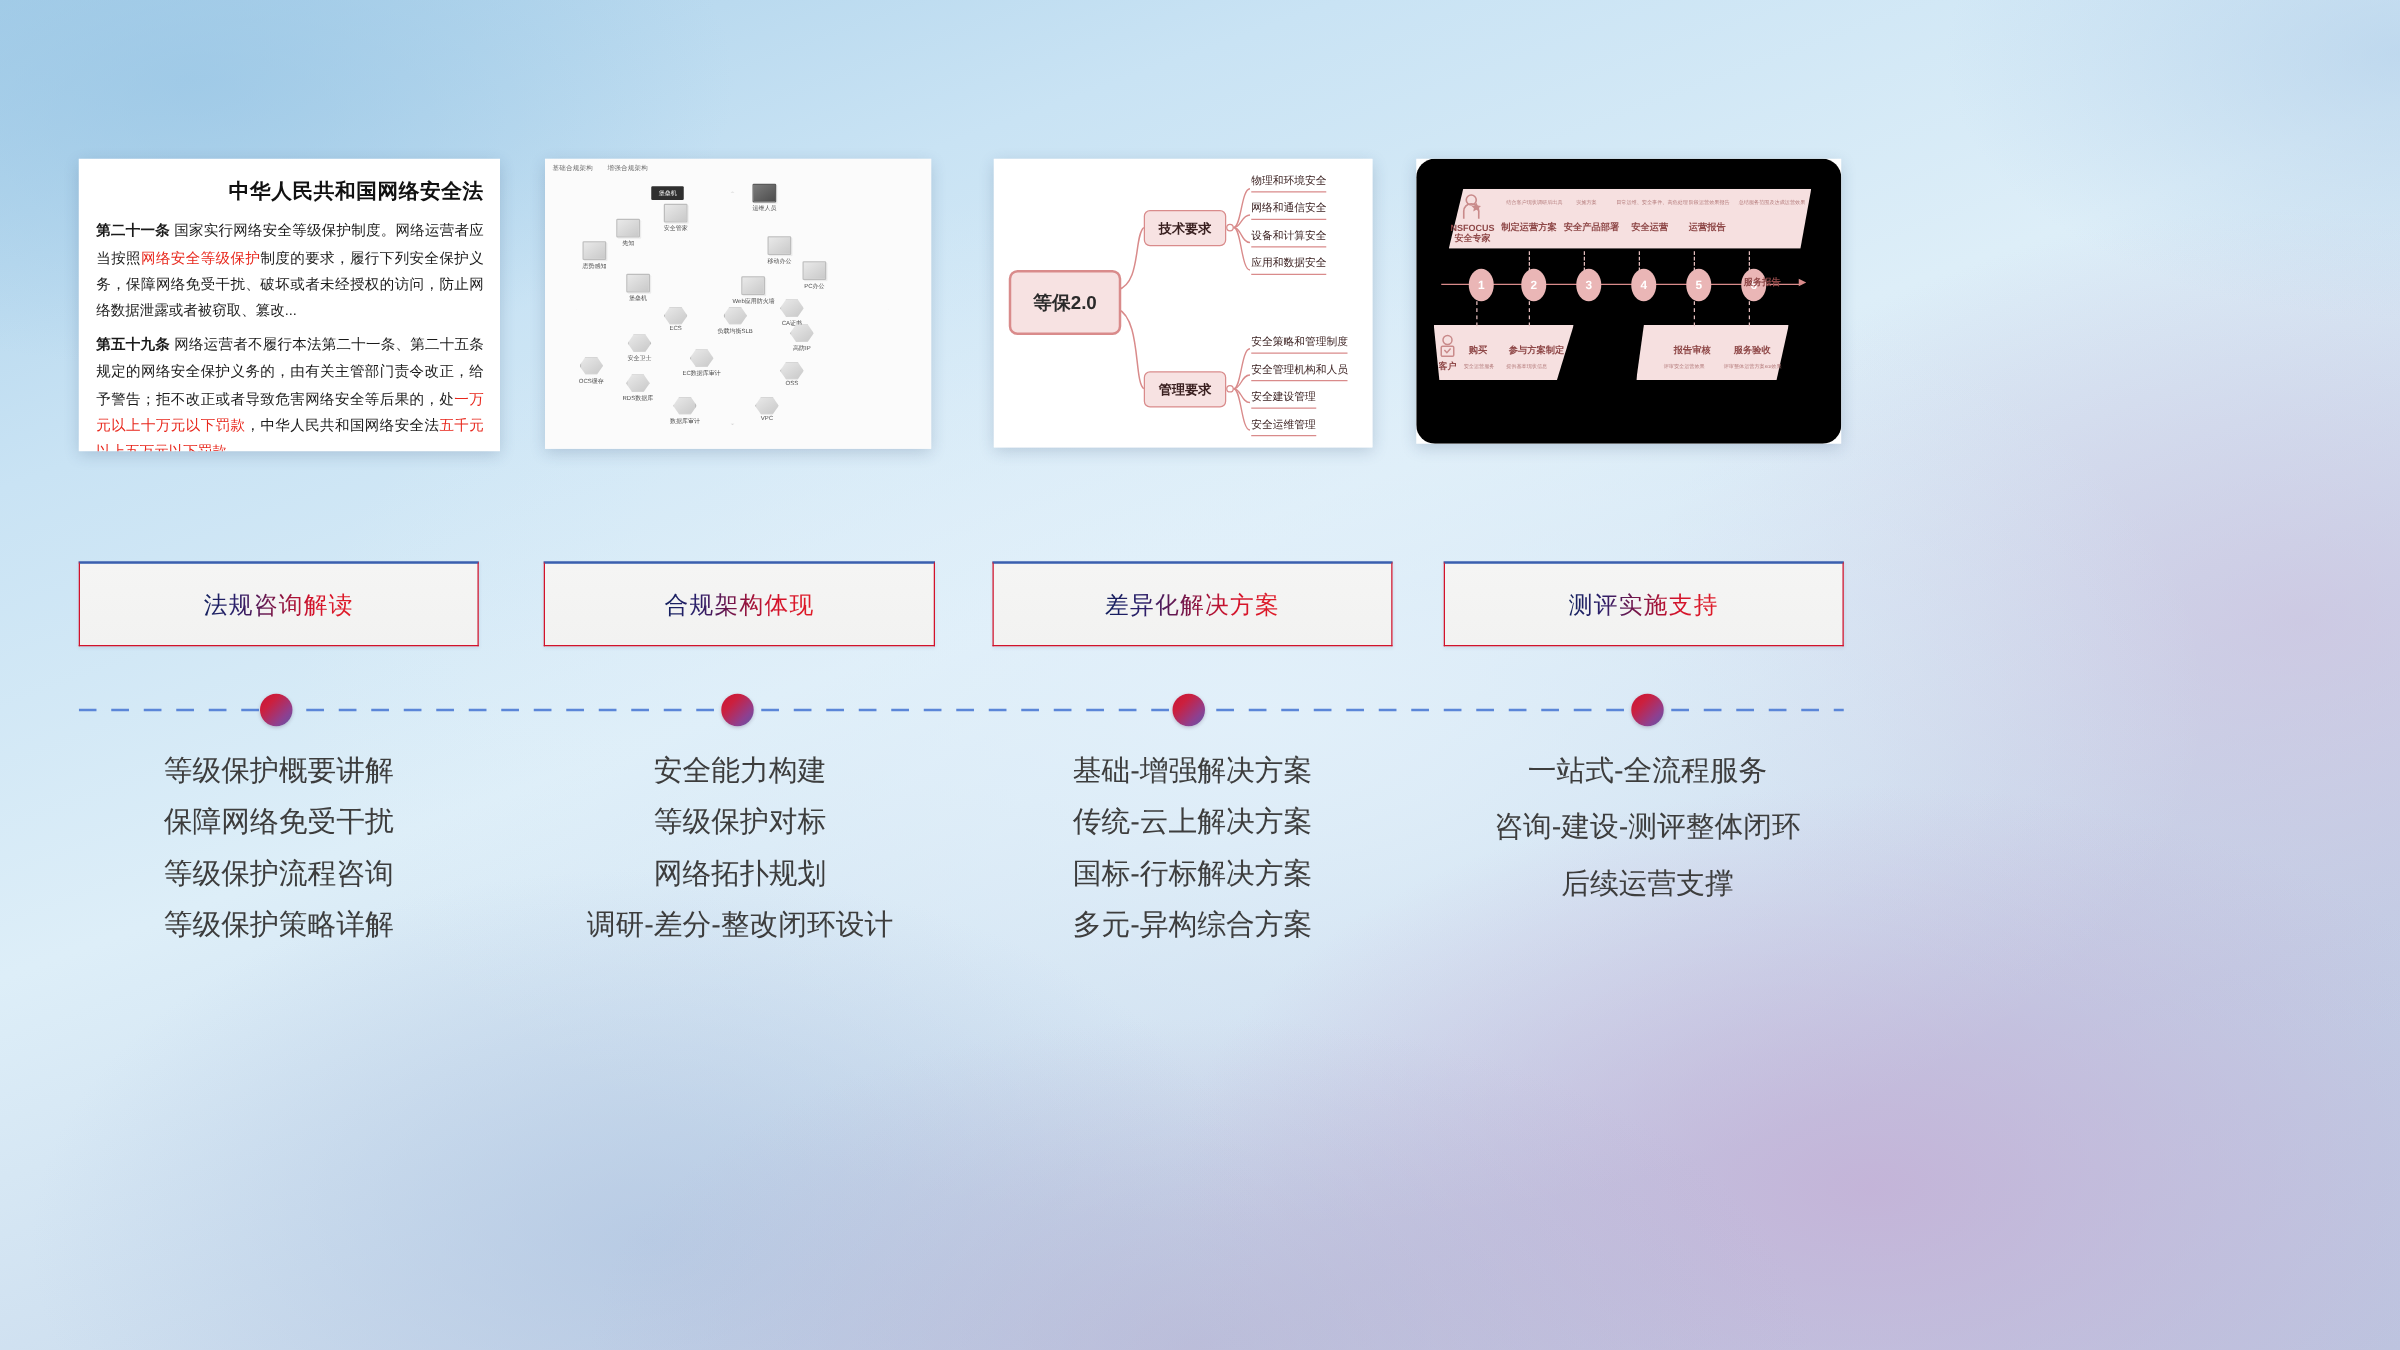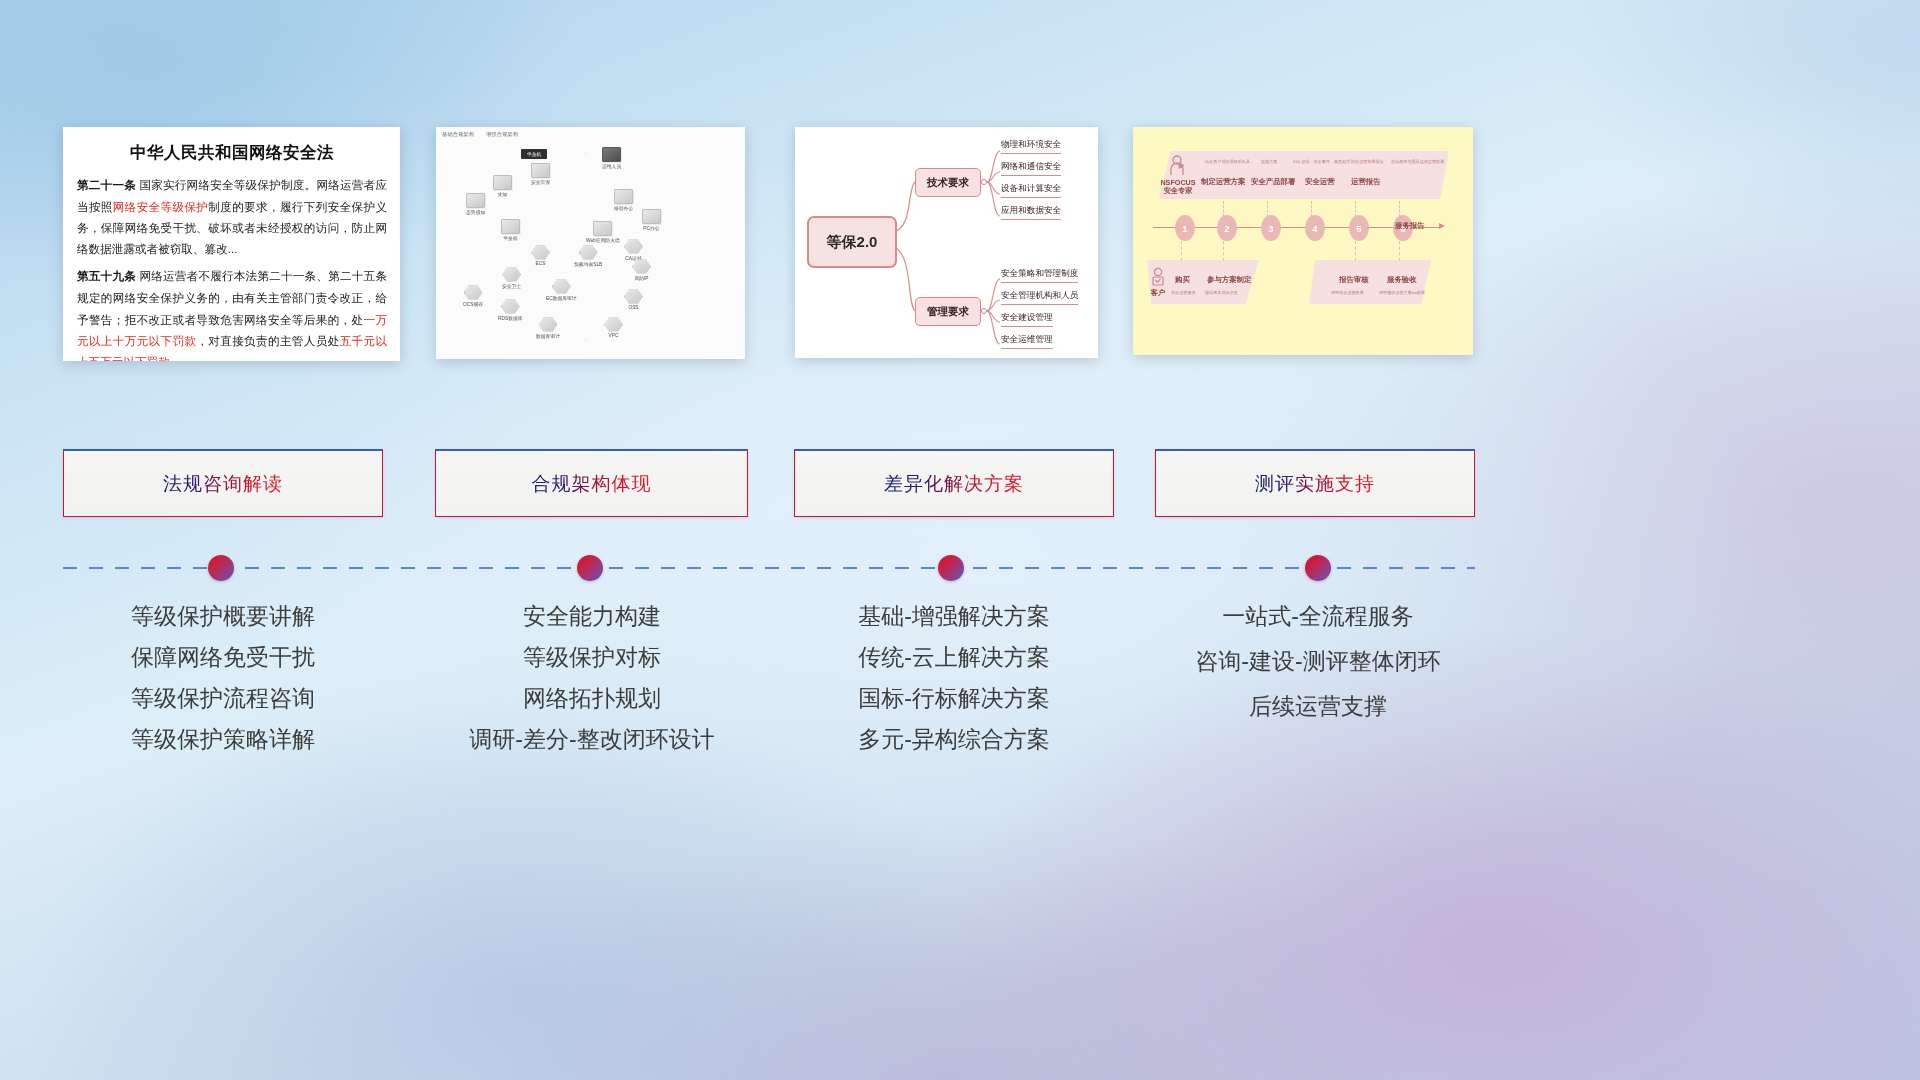--- a/index.html
+++ b/index.html
@@ -30,21 +30,21 @@
   .cards{position:absolute;left:0;top:127px;width:1920px;height:235px;}
   .card{position:absolute;top:0;background:#fff;box-shadow:0 3px 12px rgba(40,70,110,.22);
         overflow:hidden;}
   .card.c1{left:63px;width:337px;height:234px;}
   .card.c2{left:436px;width:309px;height:232px;}
   .card.c3{left:795px;width:303px;height:231px;}
   .card.c4{left:1133px;width:340px;height:228px;}
 
   
   .law{padding:11px 13px 0 14px;box-sizing:border-box;height:100%;}
-  .law-title{text-align:center;font-size:16.5px;font-weight:bold;color:#111;
+  .law-title{text-align:right;font-size:16.5px;font-weight:bold;color:#111;
              letter-spacing:.5px;margin:4px 0 10px;}
   .law-p{font-size:11.6px;line-height:1.82;color:#1a1a1a;text-align:justify;margin:0 0 6px;}
   .law-p b{font-weight:bold;font-family:Liberation Mono, monospace;}
   .law-p .rd{color:#e8261b;}
 
   
   .arch{position:relative;width:100%;height:100%;background:#fbfbfb;}
   .arch .hdr{position:absolute;left:6px;top:4px;font-size:5.2px;color:#6a6a6a;letter-spacing:.2px;}
   .arch .hdr span{margin-right:10px;}
   .arch .diamond{position:absolute;left:24px;top:26px;width:250px;height:185px;
@@ -70,21 +70,21 @@
              border:1.4px solid #d98b8b;border-radius:5px;
              display:flex;align-items:center;justify-content:center;
              font-size:10.5px;font-weight:bold;color:#3a2020;}
   .mm-branch.b1{left:120px;top:41px;}
   .mm-branch.b2{left:120px;top:170px;}
   .mm-leaf{position:absolute;font-size:8.6px;color:#3a2020;white-space:nowrap;
            padding-bottom:2px;border-bottom:1.6px solid #d98b8b;}
   .mm-svg{position:absolute;inset:0;}
 
   
-  .tl{position:relative;width:100%;height:100%;background:#fef9c3;}
+  .tl{position:relative;width:100%;height:100%;background:#000000;border-radius:15px;}
   .tl-band{position:absolute;background:#f6e0e0;}
   .tl-top{left:26px;top:24px;width:290px;height:48px;
           clip-path:polygon(4% 0,100% 0,97% 100%,0 100%);}
   .tl-bl{left:14px;top:133px;width:112px;height:44px;
          clip-path:polygon(0 0,100% 0,88% 100%,4% 100%);}
   .tl-br{left:176px;top:133px;width:122px;height:44px;
          clip-path:polygon(5% 0,100% 0,92% 100%,0 100%);}
   .tl-axis{position:absolute;left:20px;top:100px;width:288px;height:1.4px;background:#d98b8b;}
   .tl-arrow{position:absolute;left:306px;top:96px;width:0;height:0;
             border-left:6px solid #d98b8b;border-top:3.2px solid transparent;border-bottom:3.2px solid transparent;}
@@ -141,21 +141,21 @@
 <div id="bg2"></div>
 
 <div id="stage">
 
   <div class="cards">
 
     <div class="card c1">
       <div class="law">
         <div class="law-title">中华人民共和国网络安全法</div>
         <p class="law-p"><b>第二十一条</b><span> 国家实行网络安全等级保护制度。网络运营者应当按照</span><span class="rd">网络安全等级保护</span><span>制度的要求，履行下列安全保护义务，保障网络免受干扰、破坏或者未经授权的访问，防止网络数据泄露或者被窃取、篡改...</span></p>
-        <p class="law-p"><b>第五十九条</b><span> 网络运营者不履行本法第二十一条、第二十五条规定的网络安全保护义务的，由有关主管部门责令改正，给予警告；拒不改正或者导致危害网络安全等后果的，处</span><span class="rd">一万元以上十万元以下罚款</span><span>，对直接负责的主管人员处</span><span class="rd">五千元以上五万元以下罚款</span><span>。</span></p>
+        <p class="law-p"><b>第五十九条</b><span> 网络运营者不履行本法第二十一条、第二十五条规定的网络安全保护义务的，由有关主管部门责令改正，给予警告；拒不改正或者导致危害网络安全等后果的，处</span><span class="rd">一万元以上十万元以下罚款</span><span>，中华人民共和国网络安全法</span><span class="rd">五千元以上五万元以下罚款</span><span>。</span></p>
       </div>
     </div>
 
     <div class="card c2">
       <div class="arch">
         <div class="hdr">
           <span>基础合规架构</span>
           <span>增强合规架构</span>
         </div>
         <div class="diamond"></div>

